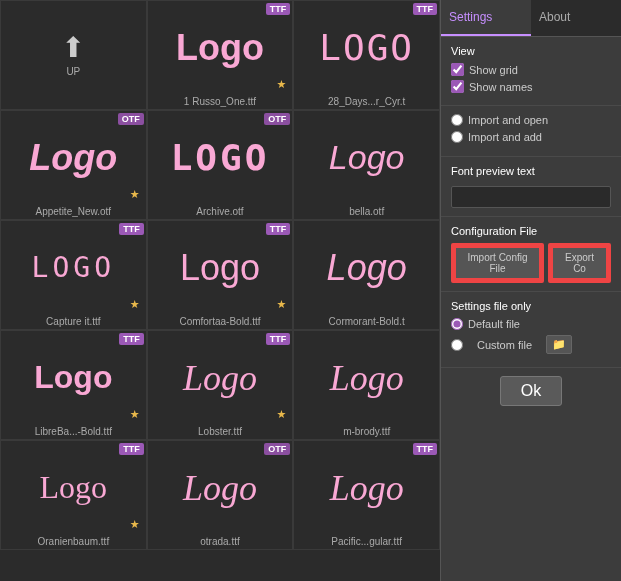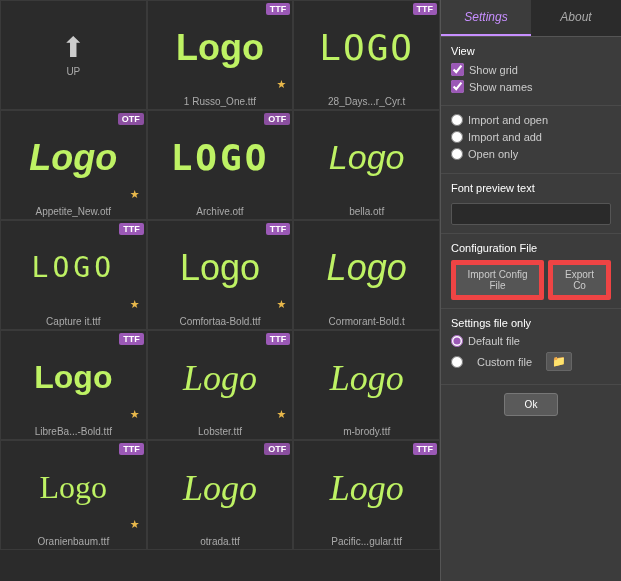--- a/index.html
+++ b/index.html
@@ -31,21 +31,21 @@
       flex-direction: column;
       align-items: center;
       justify-content: center;
       position: relative;
       cursor: pointer;
       background: #2b2b2b;
     }
 
     .font-preview {
       font-size: 36px;
-      color: #bef264;
+      color: #f9a8d4;
       text-align: center;
       flex: 1;
       display: flex;
       align-items: center;
       justify-content: center;
       padding: 5px;
     }
 
     .font-name {
       font-size: 10px;
@@ -106,26 +106,25 @@
 
     .tabs {
       display: flex;
       background: #2b2b2b;
       border-bottom: 1px solid #555;
     }
 
     .tab {
       flex: 1;
       padding: 10px 8px;
-      text-align: center;
+      text-align: left;
       cursor: pointer;
       font-size: 12px;
       color: #aaa;
       border-bottom: 2px solid transparent;
-      font-style: italic;
     }
 
     .tab.active {
       color: #c78fff;
       border-bottom: 2px solid #c78fff;
       background: #3c3c3c;
     }
 
     .panel-section {
       padding: 8px 10px;
@@ -201,21 +200,21 @@
       font-size: 10px;
       cursor: pointer;
       border-radius: 2px;
     }
 
     .ok-btn {
       background: #5a5a5a;
       color: #fff;
       border: 1px solid #777;
       padding: 5px 20px;
-      font-size: 10px;
+      font-size: 16px;
       cursor: pointer;
       border-radius: 3px;
       display: block;
       margin: 8px auto;
     }
 
     .file-path-row {
       display: flex;
       align-items: center;
       gap: 14px;
@@ -341,24 +340,20 @@
 
   <div class="panel-section">
     <div class="radio-row">
       <input type="radio" name="add_project" id="import-open" style="">
       <label for="import-open">Import and open</label>
     </div>
     <div class="radio-row">
       <input type="radio" name="add_project" id="import-add" style="">
       <label for="import-add">Import and add</label>
     </div>
-    <div class="radio-row">
-      <input type="radio" name="add_project" id="open-only" style="">
-      <label for="open-only">Open only</label>
-    </div>
   </div>
 
   <div class="panel-section">
     <div class="section-title">Font preview text</div>
     <input type="text" class="text-input" style="">
   </div>
 
   <div class="panel-section">
     <div class="section-title">Configuration File</div>
     <div class="btn-row">

